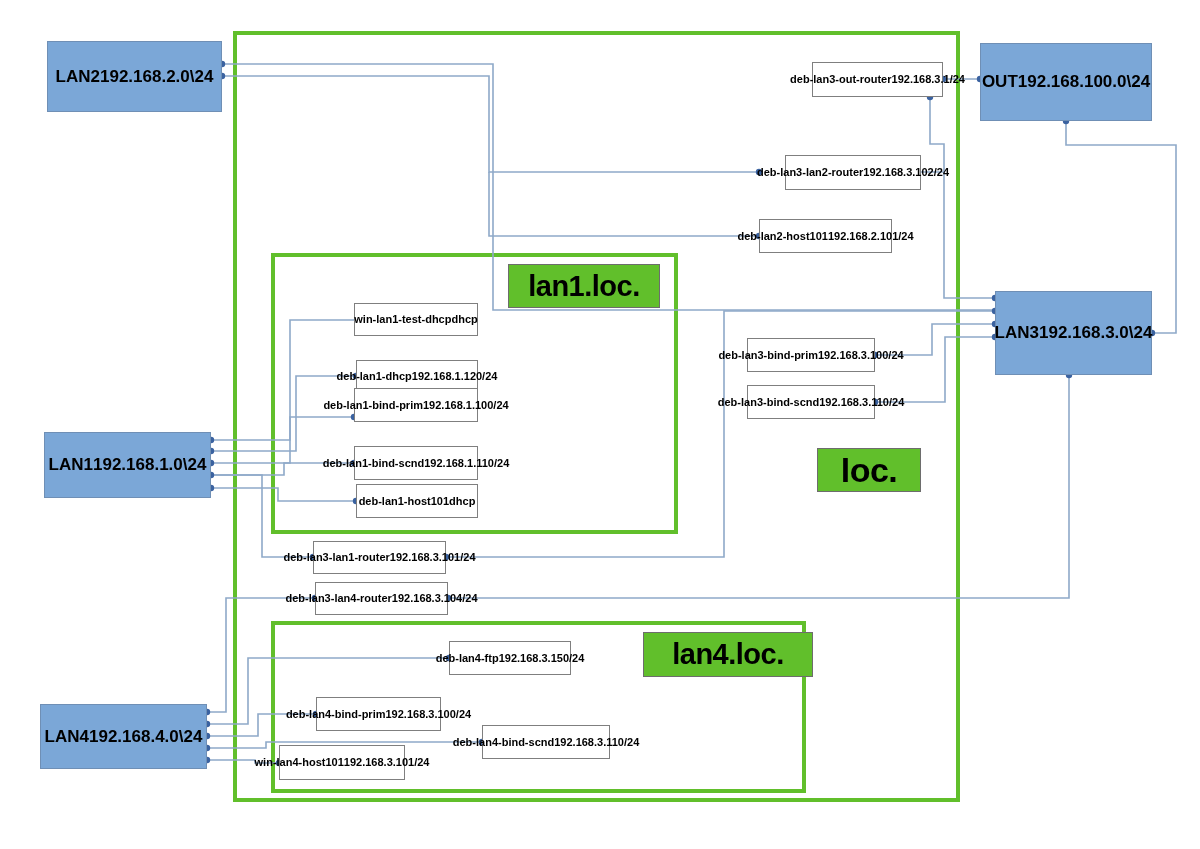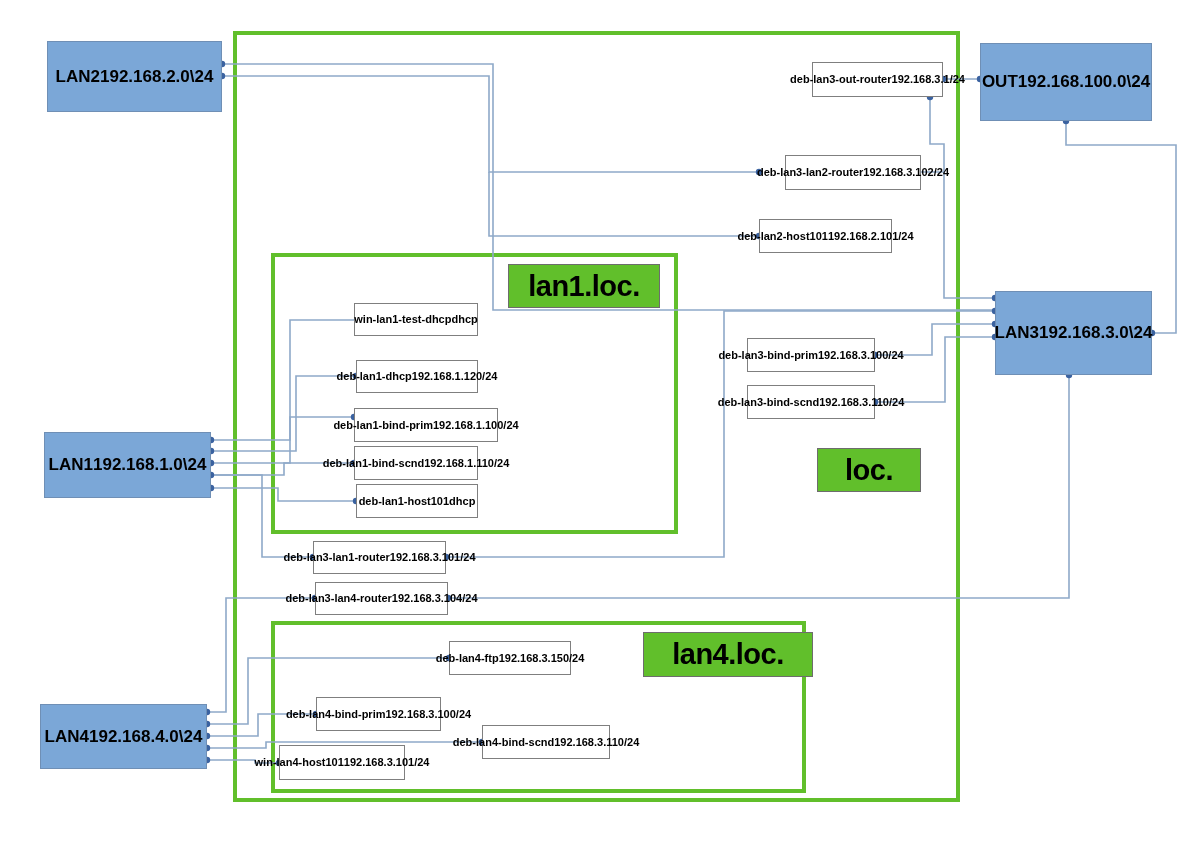--- a/index.html
+++ b/index.html
@@ -179,21 +179,21 @@
         <div>192.168.2.101/24</div>
       </div>
       <div class="hostbox" style="left: 354px; top: 303px; width: 124px; height: 33px; border-color: rgb(127, 127, 127);">
         <div>win-lan1-test-dhcp</div>
         <div>dhcp</div>
       </div>
       <div class="hostbox" style="left: 356px; top: 360px; width: 122px; height: 33px; border-color: rgb(127, 127, 127);">
         <div>deb-lan1-dhcp</div>
         <div>192.168.1.120/24</div>
       </div>
-      <div class="hostbox" style="left: 354px; top: 408px; width: 144px; height: 34px; border-color: rgb(127, 127, 127);">
+      <div class="hostbox" style="left: 354px; top: 388px; width: 124px; height: 34px; border-color: rgb(127, 127, 127);">
         <div>deb-lan1-bind-prim</div>
         <div>192.168.1.100/24</div>
       </div>
       <div class="hostbox" style="left: 354px; top: 446px; width: 124px; height: 34px; border-color: rgb(127, 127, 127);">
         <div>deb-lan1-bind-scnd</div>
         <div>192.168.1.110/24</div>
       </div>
       <div class="hostbox" style="left: 356px; top: 484px; width: 122px; height: 34px; border-color: rgb(127, 127, 127);">
         <div>deb-lan1-host101</div>
         <div>dhcp</div>
@@ -250,17 +250,17 @@
         <div class="l2">192.168.1.0\24</div>
       </div>
       <div class="netblock" style="left: 40px; top: 704px; width: 167px; height: 65px; background: rgb(123, 167, 215);">
         <div class="l1">LAN4</div>
         <div class="l2">192.168.4.0\24</div>
       </div>
     </div>
 
   <div id="zone-labels-layer">
       <div class="zone-label" style="left: 508px; top: 264px; width: 152px; height: 44px; font-size: 29px; background: rgb(97, 191, 43);">lan1.loc.</div>
-      <div class="zone-label" style="left: 817px; top: 448px; width: 104px; height: 44px; font-size: 29px; background: rgb(97, 191, 43);">loc.</div>
+      <div class="zone-label" style="left: 817px; top: 448px; width: 104px; height: 44px; font-size: 34px; background: rgb(97, 191, 43);">loc.</div>
       <div class="zone-label" style="left: 643px; top: 632px; width: 170px; height: 45px; font-size: 29px; background: rgb(97, 191, 43);">lan4.loc.</div>
     </div>
 
 </div>
 
 </body></html>

